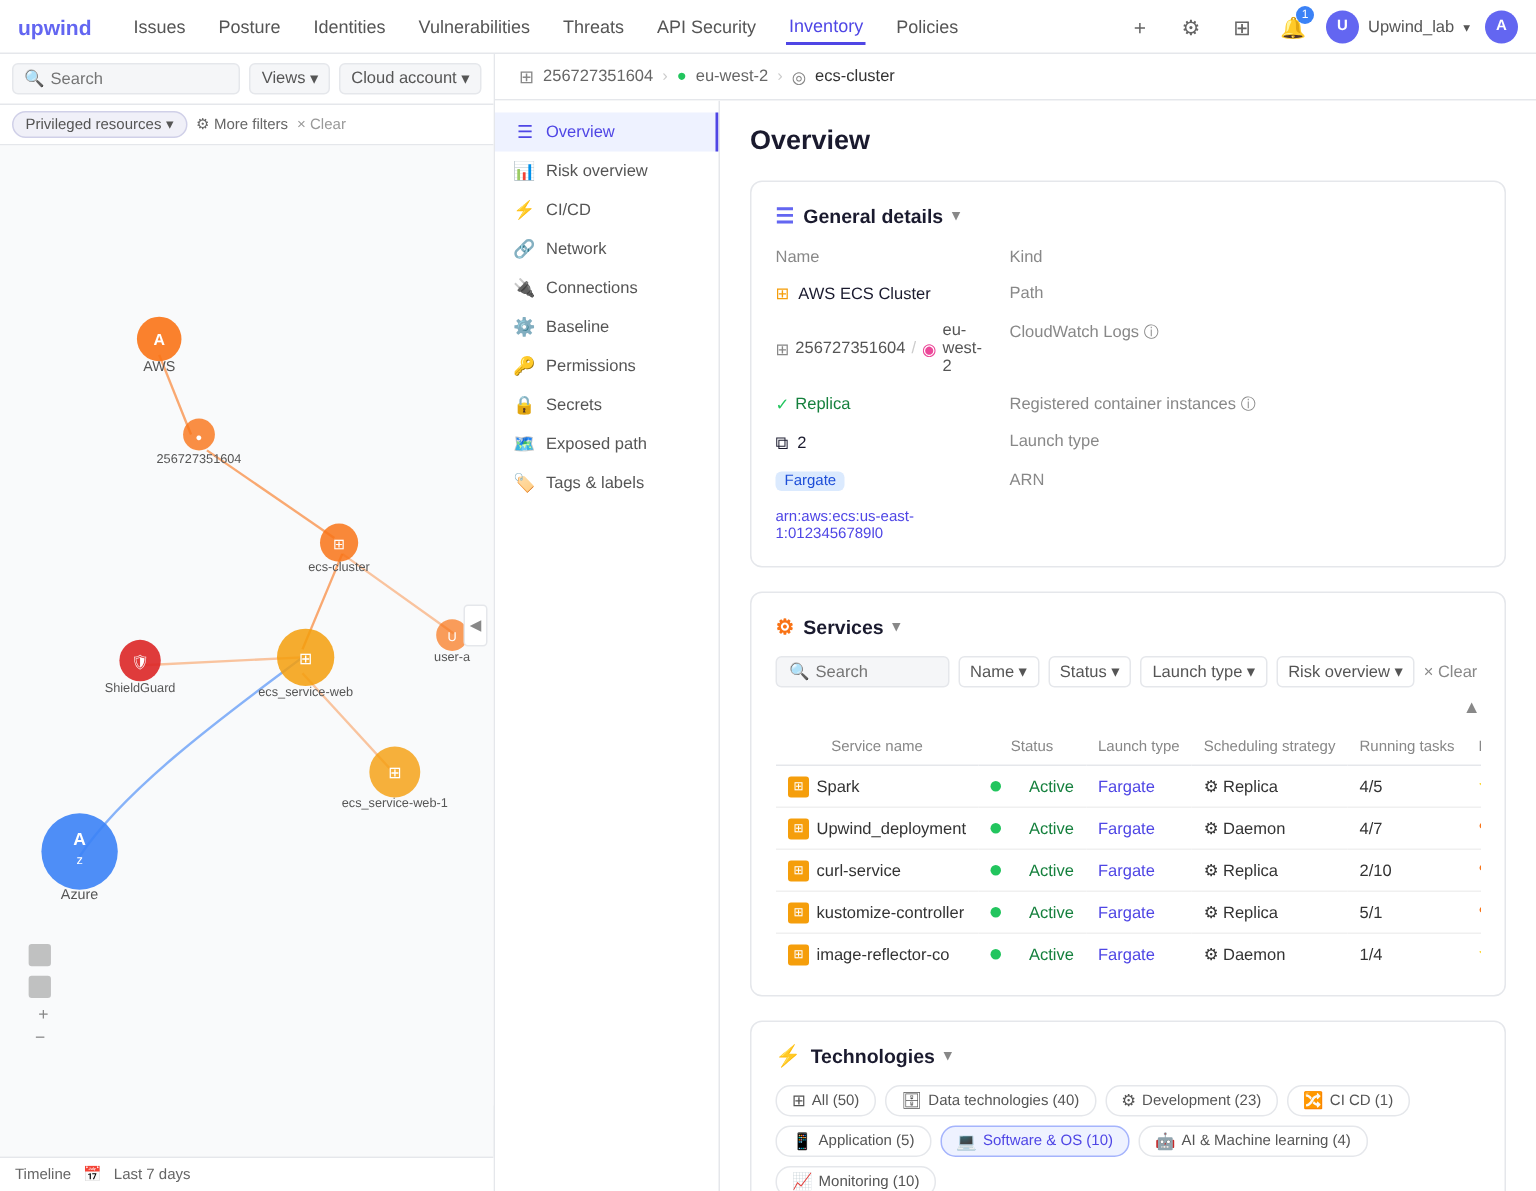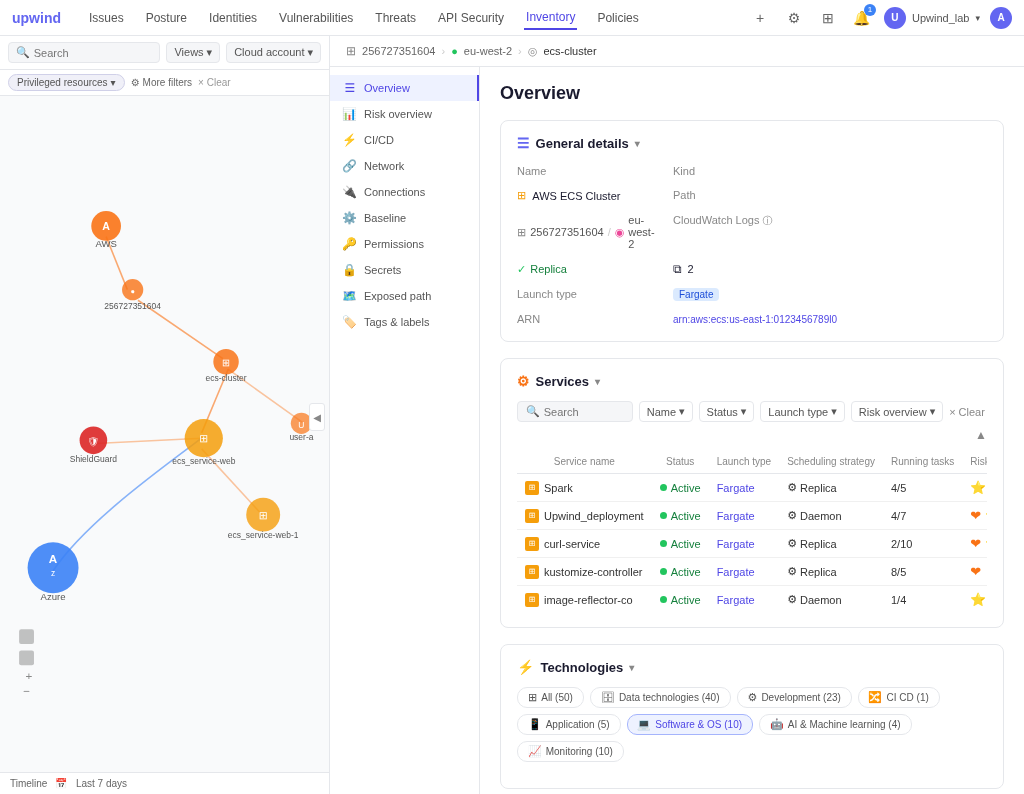--- a/index.html
+++ b/index.html
@@ -75,21 +75,21 @@
     .filter-btn { display: flex; align-items: center; gap: 3px; border: 1px solid #e5e7eb; border-radius: 4px; padding: 3px 7px; cursor: pointer; font-size: 11px; color: #555; background: #fff; }
     .clear-btn { font-size: 11px; color: #888; cursor: pointer; display: flex; align-items: center; gap: 3px; }
     .showing-rows { font-size: 10px; color: #888; margin-bottom: 6px; }
     .table-container { overflow-x: auto; }
     table { width: 100%; border-collapse: collapse; }
     th { font-size: 10px; color: #888; font-weight: 500; padding: 6px 8px; text-align: center; border-bottom: 1px solid #e5e7eb; white-space: nowrap; }
     td { font-size: 11px; color: #333; padding: 6px 8px; border-bottom: 1px solid #f0f0f0; white-space: nowrap; }
     tr:last-child td { border-bottom: none; }
     .service-name { display: flex; align-items: center; gap: 5px; }
     .svc-icon { width: 14px; height: 14px; background: #f59e0b; border-radius: 2px; display: flex; align-items: center; justify-content: center; color: #fff; font-size: 8px; flex-shrink: 0; }
-    .status-active { display: flex; align-items: center; gap: 4px; color: #15803d; font-size: 11px; justify-content: center; }
+    .status-active { display: flex; align-items: center; gap: 19px; color: #15803d; font-size: 11px; justify-content: center; }
     .status-dot { width: 7px; height: 7px; border-radius: 50%; background: #22c55e; }
     .fargate-tag { color: #4f46e5; font-size: 11px; }
     .replica-tag { display: flex; align-items: center; gap: 3px; font-size: 11px; }
     .risk-icons { display: flex; align-items: center; gap: 4px; }
     .risk-icon { font-size: 13px; }
     .risk-orange { color: #f97316; }
 
     
     .tech-section { border: 1px solid #e5e7eb; border-radius: 8px; padding: 14px 16px; margin-bottom: 16px; }
     .category-tabs { display: flex; flex-wrap: wrap; gap: 6px; margin-bottom: 12px; }
@@ -315,20 +315,21 @@
               <span style="color:#ec4899;font-size:11px;">◉</span>
               <span>eu-west-2</span>
             </div>
 
             <div class="detail-label">CloudWatch Logs <span style="color:#888;font-size:10px;">ⓘ</span></div>
             <div class="detail-value enabled-badge">
               <span style="color:#22c55e;">✓</span>
               <span>Replica</span>
             </div>
 
+            <div class="detail-label">Registered container instances <span style="color:#888;font-size:10px;">ⓘ</span></div>
             <div class="detail-value">
               <span style="font-size:12px;">⧉</span>
               <span>2</span>
             </div>
 
             <div class="detail-label">Launch type</div>
             <div class="detail-value">
               <span class="tag-blue">Fargate</span>
             </div>
 
@@ -490,21 +491,21 @@
     </td>
     <td>
       <span class="fargate-tag">Fargate</span>
     </td>
     <td>
       <div class="replica-tag">
         <span>⚙</span>
         <span>Replica</span>
       </div>
     </td>
-    <td>8/5</td>
+    <td>5/1</td>
     <td>
       <div class="risk-icons">
                         <span class="risk-icon risk-orange">❤</span>
                         <span class="risk-icon risk-orange">↗</span>
                       </div>
     </td>
   </tr>
                   <tr>
     <td>
       <div class="service-name">

